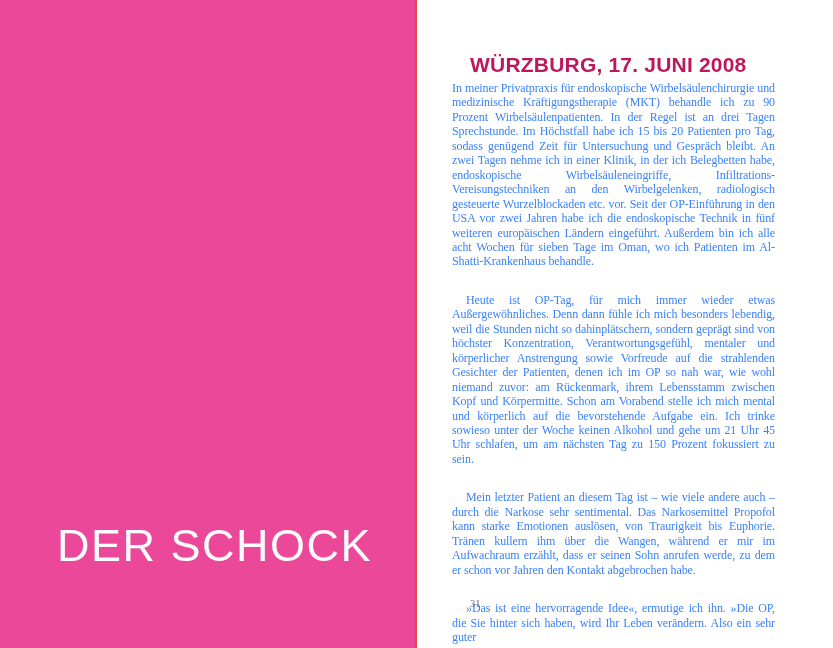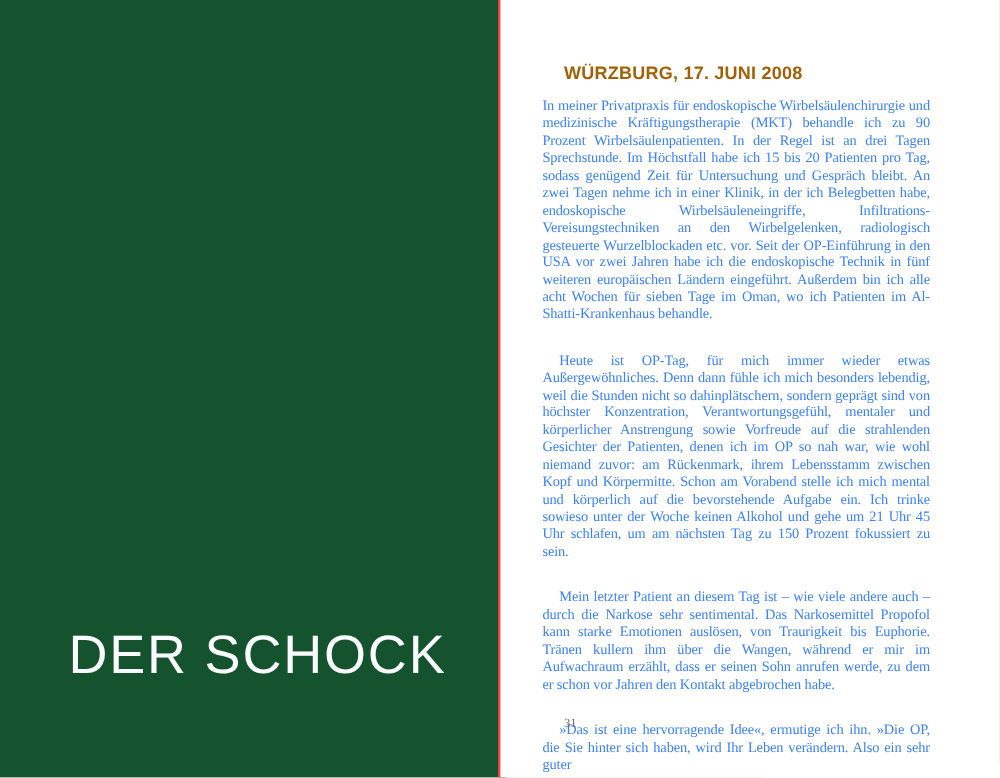--- a/index.html
+++ b/index.html
@@ -16,21 +16,21 @@
     width: 833px;
     height: 648px;
     background: #ffffff;
   }
   
   .left-page {
     position: absolute;
     left: 0; top: 0;
     width: 415px;
     height: 648px;
-    background: #14532d;
+    background: #ec4899;
     border-right: 7px solid #ef4444;
   }
   .chapter-title {
     position: absolute;
     left: 57px;
     top: 521px;
     color: #fafbfd;
     font-family: "Liberation Sans", sans-serif;
     font-weight: 300;
     font-size: 45px;
@@ -44,24 +44,24 @@
     left: 417px; top: 0;
     width: 416px;
     height: 648px;
     background: #ffffff;
   }
   .dateline {
     position: absolute;
     left: 53px;
     top: 53px;
     margin: 0;
-    color: #a16207;
+    color: #be185d;
     font-family: "Liberation Sans", sans-serif;
     font-weight: 700;
-    font-size: 15px;
+    font-size: 21px;
     letter-spacing: 0.2px;
     white-space: nowrap;
     text-align: right;
   }
   .body-text {
     position: absolute;
     left: 35px;
     top: 81px;
     width: 323px;
     color: #3b82f6;

